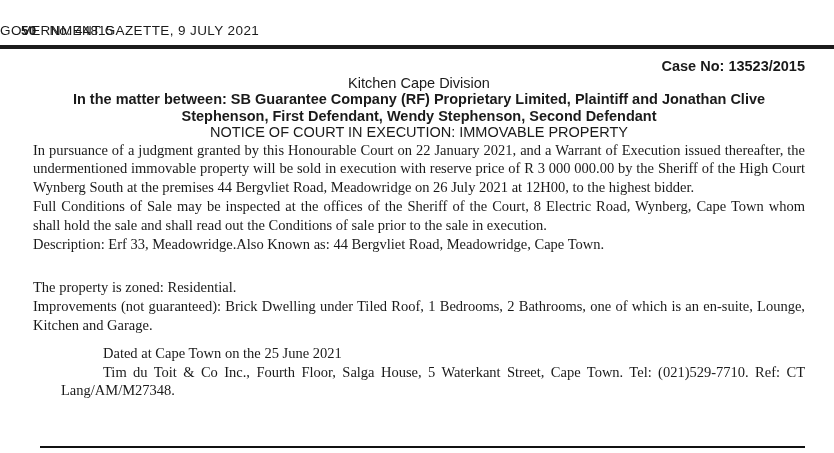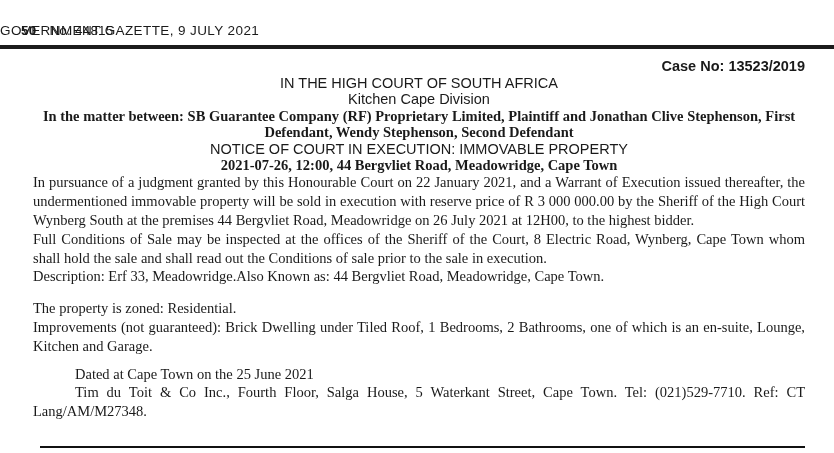--- a/index.html
+++ b/index.html
@@ -69,49 +69,47 @@
   }
   .case-no {
     text-align: right;
     font-weight: bold;
     line-height: 17px;
   }
   .head-line {
     text-align: center;
     line-height: 16.4px;
   }
-  .bold { font-weight: bold; font-family: Liberation Serif, serif; }
+  .bold { font-weight: bold; }
   .para {
     text-align: justify;
     font-family: Liberation Serif, serif;
   }
-  .gap-md { margin-top: 13px; }
+  .gap-md { margin-top: 25px; }
   .gap-sm { margin-top: 9px; }
-  .indented { text-indent: 42px; }
+  .indented { text-indent: 42px; margin-left: 28px; }
 </style>
 </head>
 <body>
 
 <header class="header">
   <div class="header-left">
     <span class="pg-num">50</span>
     <span class="gz-num">No. 44815</span>
   </div>
   <div class="header-title">GOVERNMENT GAZETTE, 9 JULY 2021</div>
 </header>
 
 <div class="rule-thick"></div>
 
 <main class="content">
-  <div class="case-no">Case No: 13523/2019</div>
-  <div class="head-line">IN THE HIGH COURT OF SOUTH AFRICA</div>
+  <div class="case-no">Case No: 13523/2015</div>
   <div class="head-line">Kitchen Cape Division</div>
   <div class="head-line bold">In the matter between: SB Guarantee Company (RF) Proprietary Limited, Plaintiff and Jonathan Clive Stephenson, First Defendant, Wendy Stephenson, Second Defendant</div>
   <div class="head-line">NOTICE OF COURT IN EXECUTION: IMMOVABLE PROPERTY</div>
-  <div class="head-line bold">2021-07-26, 12:00, 44 Bergvliet Road, Meadowridge, Cape Town</div>
 
   <p class="para">In pursuance of a judgment granted by this Honourable Court on 22 January 2021, and a Warrant of Execution issued thereafter, the undermentioned immovable property will be sold in execution with reserve price of R 3 000 000.00 by the Sheriff of the High Court Wynberg South at the premises 44 Bergvliet Road, Meadowridge on 26 July 2021 at 12H00, to the highest bidder.</p>
   <p class="para">Full Conditions of Sale may be inspected at the offices of the Sheriff of the Court, 8 Electric Road, Wynberg, Cape Town whom shall hold the sale and shall read out the Conditions of sale prior to the sale in execution.</p>
   <p class="para">Description: Erf 33, Meadowridge.Also Known as: 44 Bergvliet Road, Meadowridge, Cape Town.</p>
 
   <p class="para gap-md">The property is zoned: Residential.</p>
   <p class="para">Improvements (not guaranteed): Brick Dwelling under Tiled Roof, 1 Bedrooms, 2 Bathrooms, one of which is an en-suite, Lounge, Kitchen and Garage.</p>
 
   <p class="para gap-sm indented">Dated at Cape Town on the 25 June 2021</p>
   <p class="para indented">Tim du Toit &amp; Co Inc., Fourth Floor, Salga House, 5 Waterkant Street, Cape Town. Tel: (021)529-7710. Ref: CT Lang/AM/M27348.</p>

